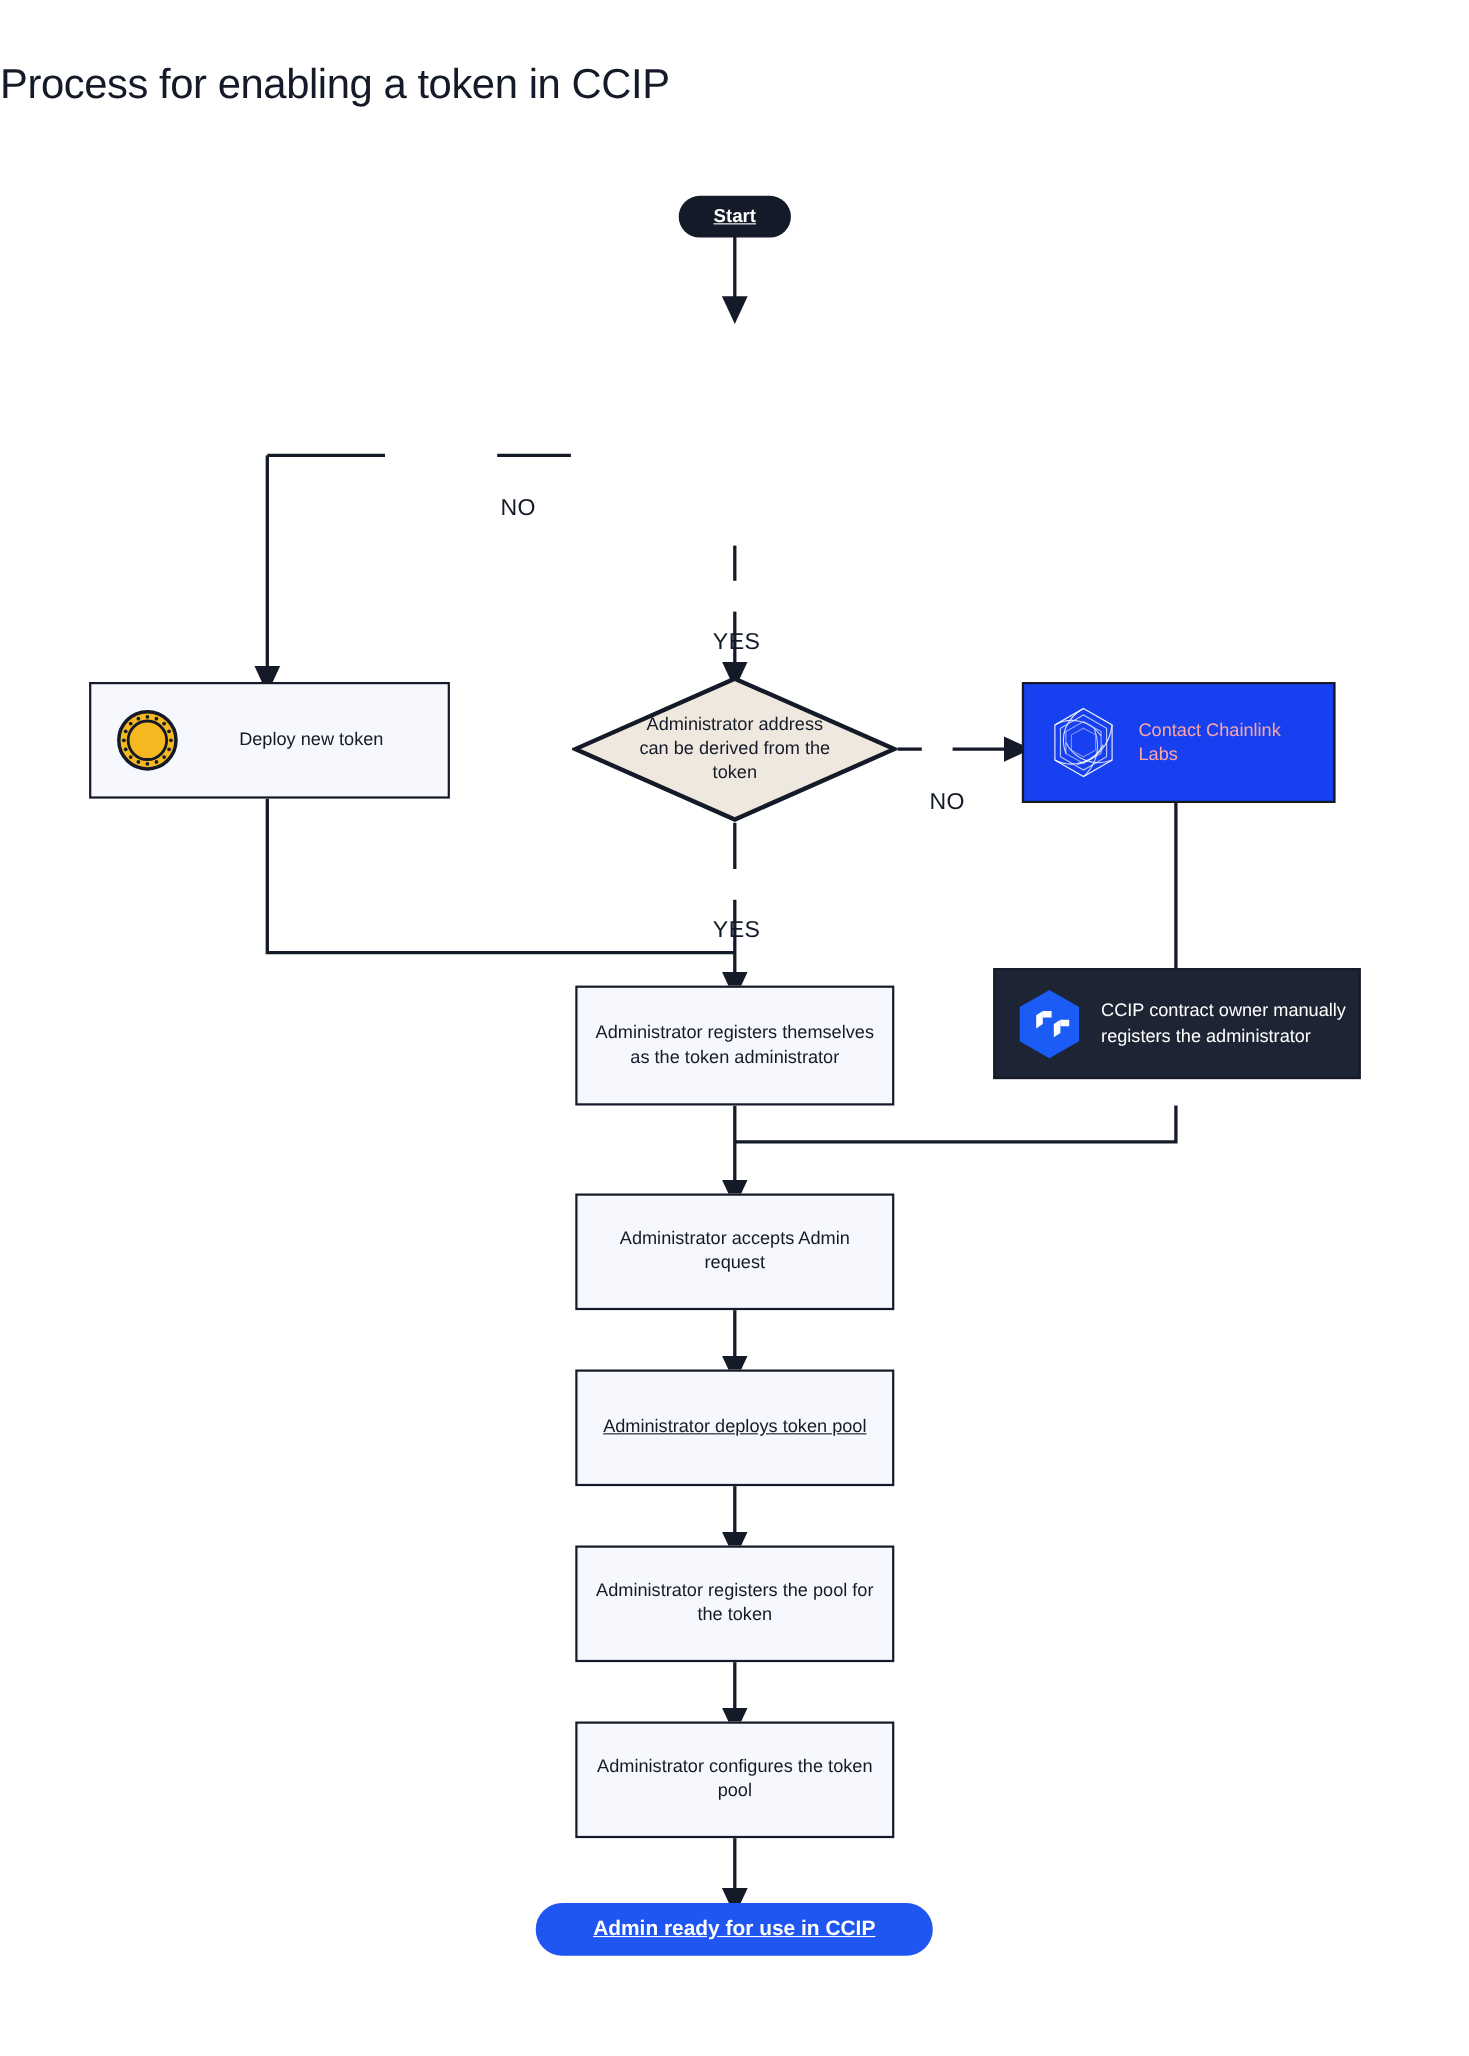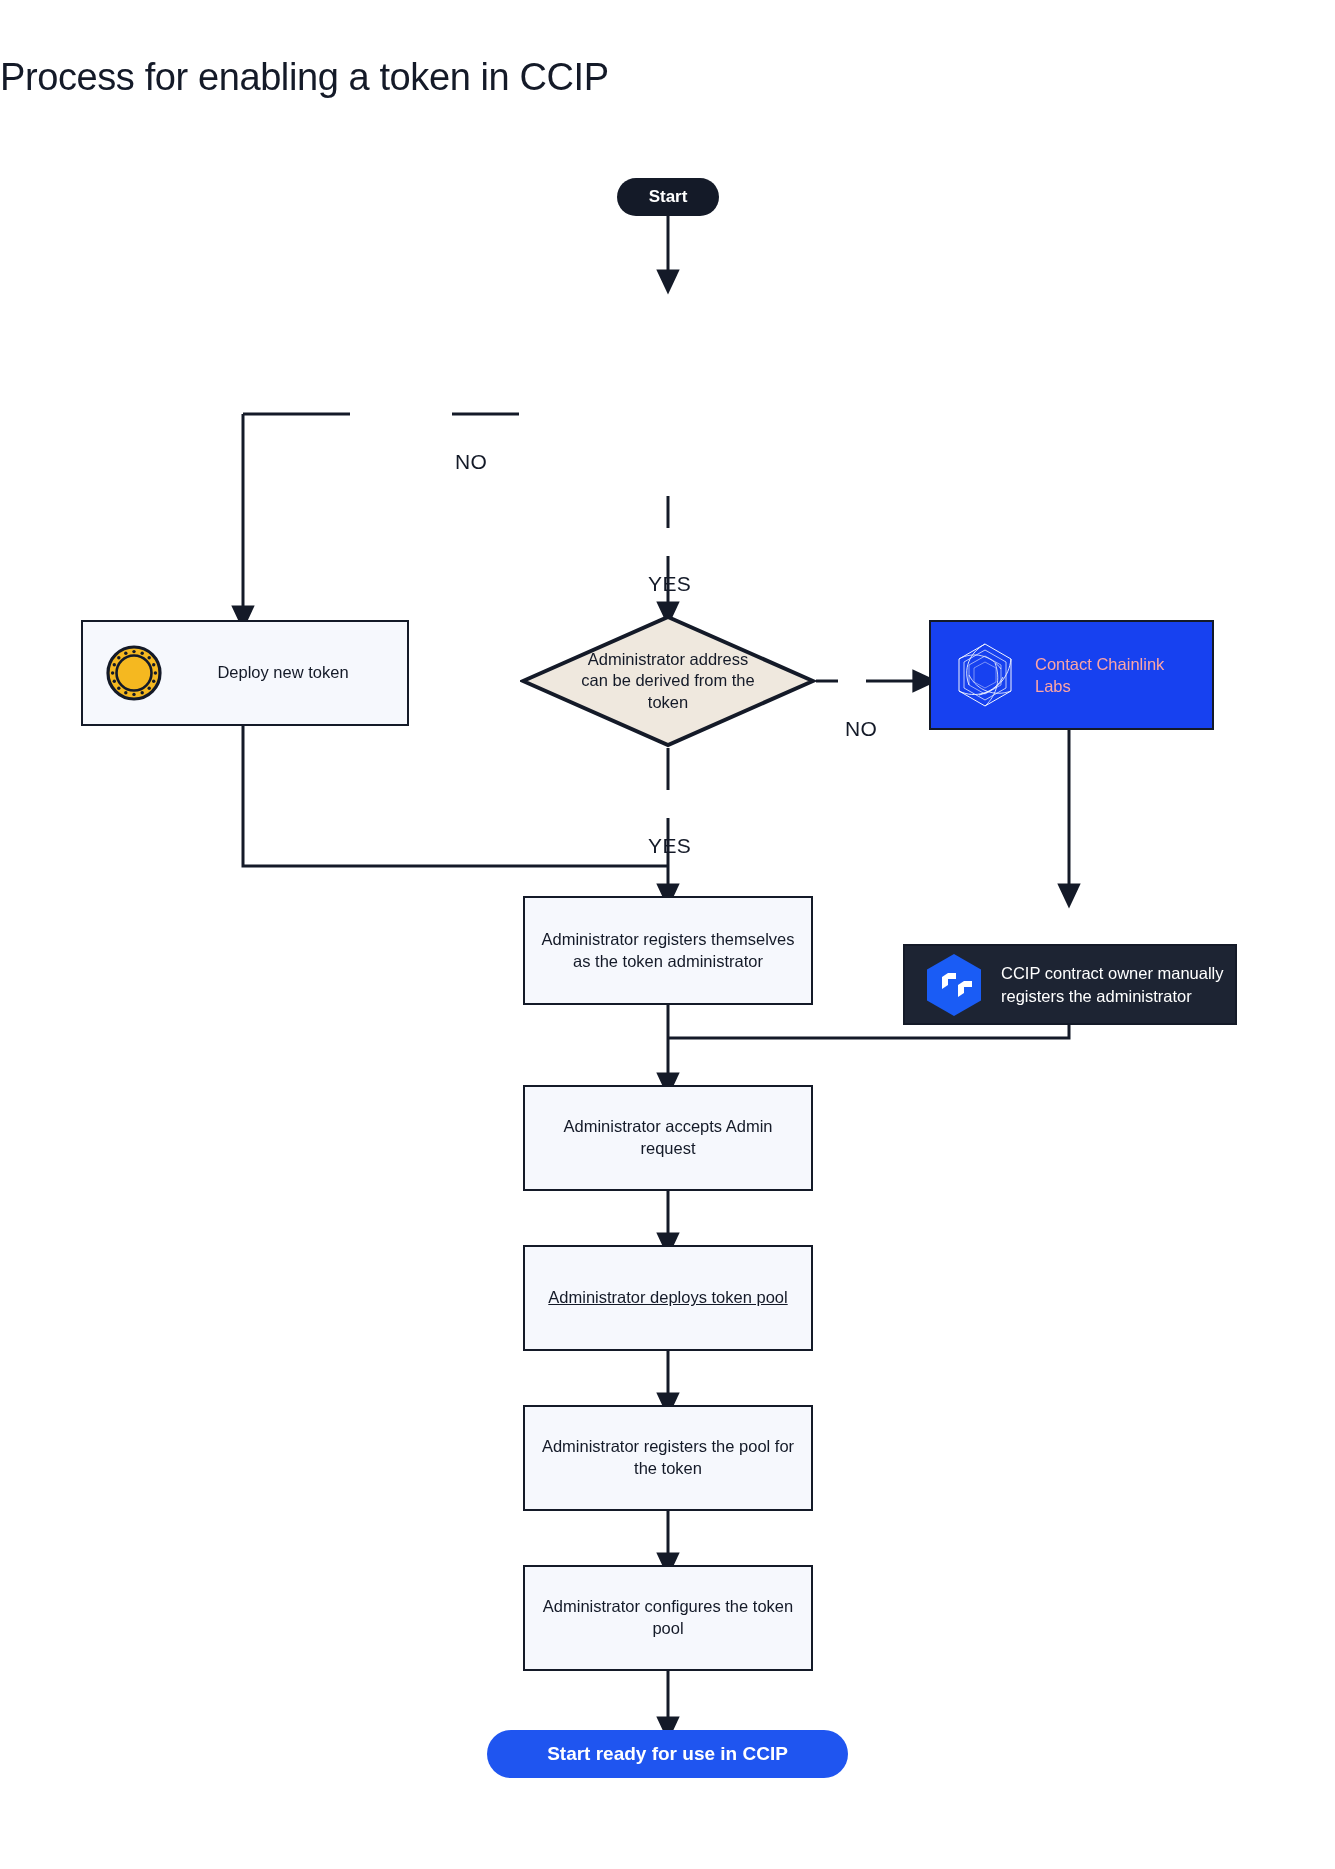--- a/index.html
+++ b/index.html
@@ -52,20 +52,21 @@
     justify-content: center;
   }
 
   
   .pill {
     border-radius: 999px;
     font-size: 17px;
     font-weight: bold;
     text-align: center;
     line-height: 1.25;
+    text-decoration: underline;
   }
   .pill-start {
     background: #141A28;
     color: #ffffff;
   }
   .pill-end {
     background: #1F55F0;
     color: #ffffff;
     font-size: 19px;
   }
@@ -265,21 +266,21 @@
         </svg>
       </div>
       <div class="proc-text">Contact Chainlink Labs</div>
     </div>
   </div>
 
   <div class="node proc" style="left:523px; top:896px; width:290px; height:109px;justify-content:flex-end;">
     <div class="proc-text">Administrator registers themselves as the token administrator</div>
   </div>
 
-  <div class="node box-dark" style="left:903px; top:944px; width:334px; height:81px;">
+  <div class="node box-dark" style="left:903px; top:880px; width:334px; height:101px;">
     <div class="proc-icon-row">
       <div class="icon-box">
         <svg width="62" height="66" viewBox="0 0 62 66">
           <polygon points="31,2 58,17.5 58,48.5 31,64 4,48.5 4,17.5" fill="#1A5CF5"></polygon>
           <path d="M25,21 L25,33 L19,37 L19,25 Z" fill="#FFFFFF"></path>
           <path d="M25,21 L33,21 L33,27 L25,27 Z" fill="#FFFFFF"></path>
           <path d="M41,29 L41,41 L35,45 L35,33 Z" fill="#FFFFFF"></path>
           <path d="M41,29 L49,29 L49,35 L41,35 Z" fill="#FFFFFF"></path>
         </svg>
       </div>
@@ -297,21 +298,21 @@
 
   <div class="node proc" style="left:523px; top:1405px; width:290px; height:106px;">
     <div class="proc-text">Administrator registers the pool for the token</div>
   </div>
 
   <div class="node proc" style="left:523px; top:1565px; width:290px; height:106px;">
     <div class="proc-text">Administrator configures the token pool</div>
   </div>
 
   <div class="node pill pill-end" style="left:487px; top:1730px; width:361px; height:48px;">
-    <span>Start ready for use in CCIP</span>
+    <span>Admin ready for use in CCIP</span>
   </div>
 
   <div class="edge-label" style="left:455px; top:405px;">NO</div>
 
   <div class="edge-label" style="left:648px; top:527px;">YES</div>
 
   <div class="edge-label" style="left:845px; top:672px;">NO</div>
 
   <div class="edge-label" style="left:648px; top:789px;">YES</div>
 

